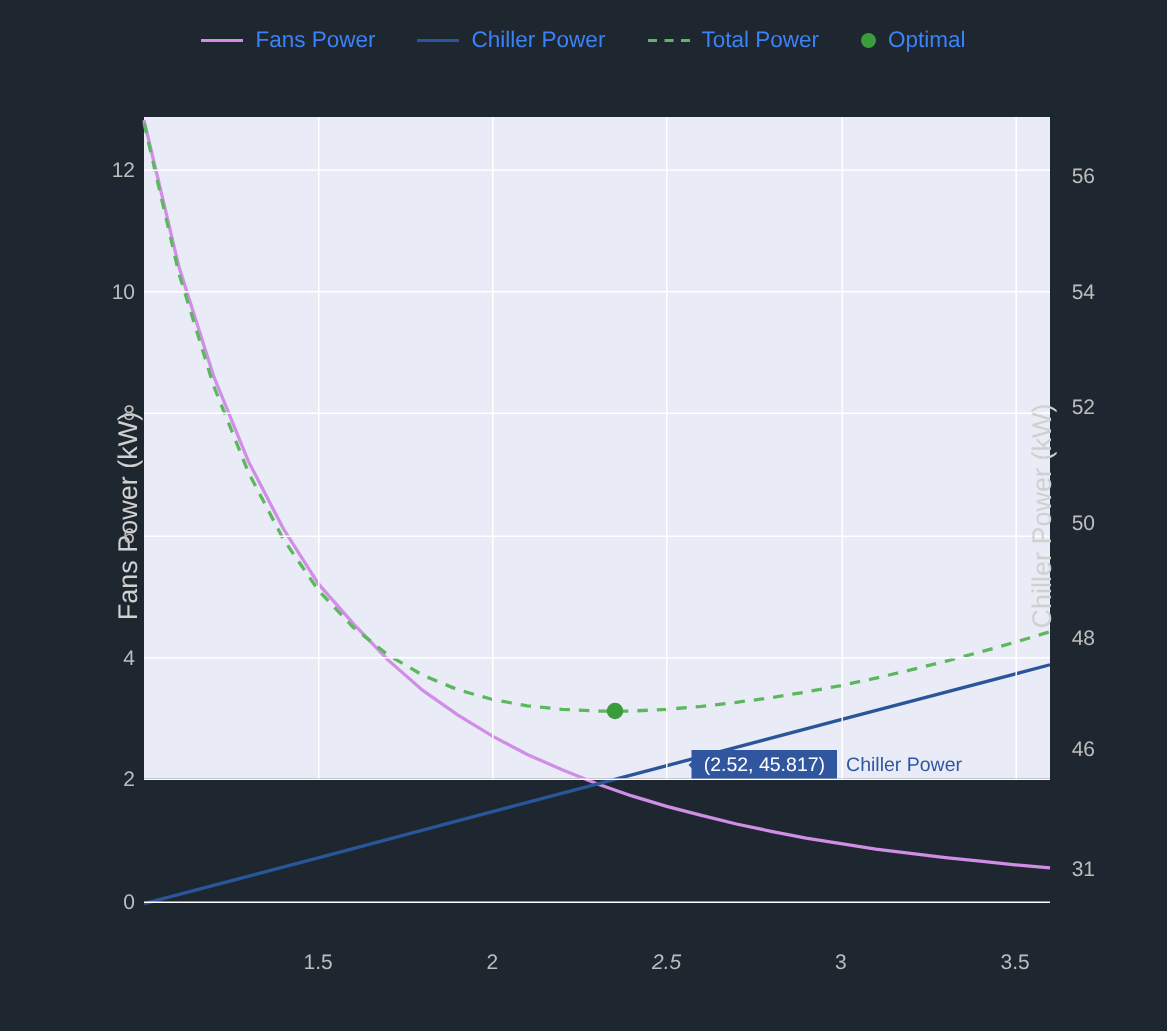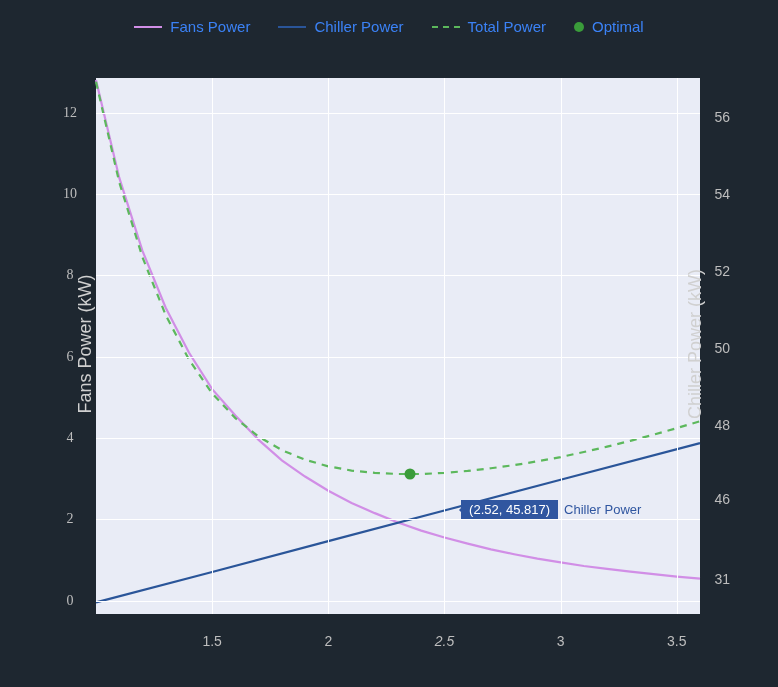--- a/index.html
+++ b/index.html
@@ -4,32 +4,32 @@
 <style>
   html,body{margin:0;padding:0;background:#1e2730;font-family:-apple-system,BlinkMacSystemFont,"Segoe UI",Arial,sans-serif;}
   .chart-wrap{position:relative;width:778px;height:687px;}
   .legend{position:absolute;top:18px;left:0;right:0;display:flex;justify-content:center;gap:28px;font-size:15px;color:#3b82f6;}
   .legend-item{display:flex;align-items:center;gap:8px;cursor:pointer;}
   .swatch{width:28px;height:2px;display:inline-block;}
   .swatch.purple{background:#d18ee6;height:2px;}
   .swatch.blue{background:#2a5599;height:2px;}
   .swatch.green-dash{border-top:2px dashed #5cb85c;height:0;}
   .swatch.dot{width:10px;height:10px;border-radius:50%;background:#3a9c3a;}
-  .plot-area{position:absolute;left:96px;top:78px;width:604px;height:536px;background:#e9ecf6;}
+  .plot-area{position:absolute;left:96px;top:78px;width:604px;height:441px;background:#e9ecf6;}
   .grid-line-v,.grid-line-h{position:absolute;background:#fff;}
   .grid-line-v{top:0;bottom:0;width:1px;}
   .grid-line-h{left:0;right:0;height:1px;}
   svg.series{position:absolute;left:0;top:0;width:100%;height:100%;overflow:visible;}
   .axis-label{position:absolute;color:#d0d0d0;font-size:18px;}
   .y1-label{left:16px;top:50%;transform:translateY(-50%) rotate(-90deg);transform-origin:center;white-space:nowrap;}
   .y2-label{right:8px;top:50%;transform:translateY(-50%) rotate(-90deg);transform-origin:center;white-space:nowrap;}
   .x-label{left:50%;bottom:12px;transform:translateX(-50%);}
   .tick{position:absolute;color:#bdbdbd;font-size:14px;}
   .x-tick{bottom:38px;transform:translateX(-50%);}
-  .y1-tick{text-align:center;width:40px;left:50px;transform:translateY(50%);font-family:Liberation Serif, serif;}
+  .y1-tick{text-align:right;width:40px;left:50px;transform:translateY(50%);}
   .y2-tick{text-align:right;width:40px;right:48px;transform:translateY(50%);}
   .annotation{position:absolute;display:flex;align-items:center;font-size:13px;}
   .annot-box{background:#3056a0;color:#fff;padding:2px 8px;position:relative;white-space:nowrap;}
   .annot-box::before{content:"";position:absolute;left:-8px;top:50%;transform:translateY(-50%);border:6px solid transparent;border-right-color:#3056a0;}
   .annot-trace{color:#3056a0;margin-left:6px;white-space:nowrap;}
   .optimal-pt{position:absolute;width:11px;height:11px;border-radius:50%;background:#3a9c3a;transform:translate(-50%,-50%);}
 </style>
 </head>
 <body>
 

